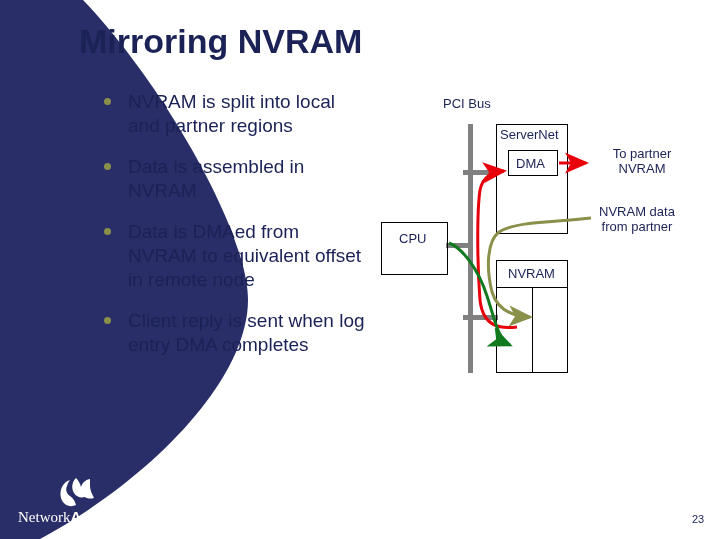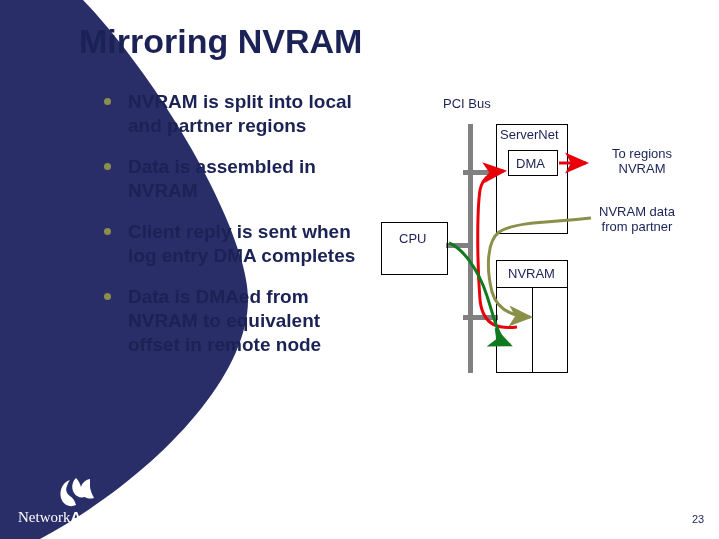--- a/index.html
+++ b/index.html
@@ -33,21 +33,21 @@
     position:relative;
     margin-bottom:17px;
     padding-left:28px;
   }
   .bullet-dot{
     position:absolute;left:4px;top:8px;
     width:7px;height:7px;border-radius:50%;
     background:#8A8F4A;
   }
   .bullet-text{
-    font-size:19px;font-weight:bold;color:#1B2255;
+    font-size:19px;font-weight:normal;color:#1B2255;
     line-height:24px;
   }
   
   .diagram{position:absolute;left:0;top:0;width:719px;height:539px;}
   .dlabel{
     position:absolute;
     font-size:13px;color:#1B2255;
     font-family:"Liberation Sans", sans-serif;
     white-space:nowrap;
   }
@@ -93,25 +93,25 @@
     <div class="bullet-row">
       <span class="bullet-dot"></span>
       <span class="bullet-text">NVRAM is split into local and partner regions</span>
     </div>
     <div class="bullet-row">
       <span class="bullet-dot"></span>
       <span class="bullet-text">Data is assembled in NVRAM</span>
     </div>
     <div class="bullet-row">
       <span class="bullet-dot"></span>
-      <span class="bullet-text">Client reply is sent when log entry DMA completes</span>
+      <span class="bullet-text">Data is DMAed from NVRAM to equivalent offset in remote node</span>
     </div>
     <div class="bullet-row">
       <span class="bullet-dot"></span>
-      <span class="bullet-text">Data is DMAed from NVRAM to equivalent offset in remote node</span>
+      <span class="bullet-text">Client reply is sent when log entry DMA completes</span>
     </div>
   </div>
 
   <div class="diagram">
 
     <div class="bus" style="left:468px;top:124px;width:5px;height:249px;"></div>
     <div class="bus" style="left:463px;top:170px;width:35px;height:5px;"></div>
     <div class="bus" style="left:446px;top:243px;width:27px;height:5px;"></div>
     <div class="bus" style="left:463px;top:315px;width:35px;height:5px;"></div>
 
@@ -149,21 +149,21 @@
 
       <path d="M 559 163 L 586 163" fill="none" stroke="#E8000A" stroke-width="3" marker-end="url(#ar-red)"></path>
 
       <path d="M 449 243 C 462 248, 478 268, 487 296 C 495 320, 498 340, 510 345" fill="none" stroke="#127A1E" stroke-width="3" marker-end="url(#ar-green)"></path>
 
       <path d="M 591 218 C 560 222, 515 221, 499 232 C 487 241, 486 268, 492 292
                C 497 309, 510 316, 530 317" fill="none" stroke="#8A8F4A" stroke-width="3" marker-end="url(#ar-olive)"></path>
     </svg>
 
     <div class="dlabel" style="left:600px;top:146px;text-align:center;width:84px;">
-      <div>To regions</div>
+      <div>To partner</div>
       <div>NVRAM</div>
     </div>
 
     <div class="dlabel" style="left:589px;top:204px;text-align:center;width:96px;">
       <div>NVRAM data</div>
       <div>from partner</div>
     </div>
   </div>
 
   <svg class="logo" viewBox="0 0 130 52" width="130" height="52">

